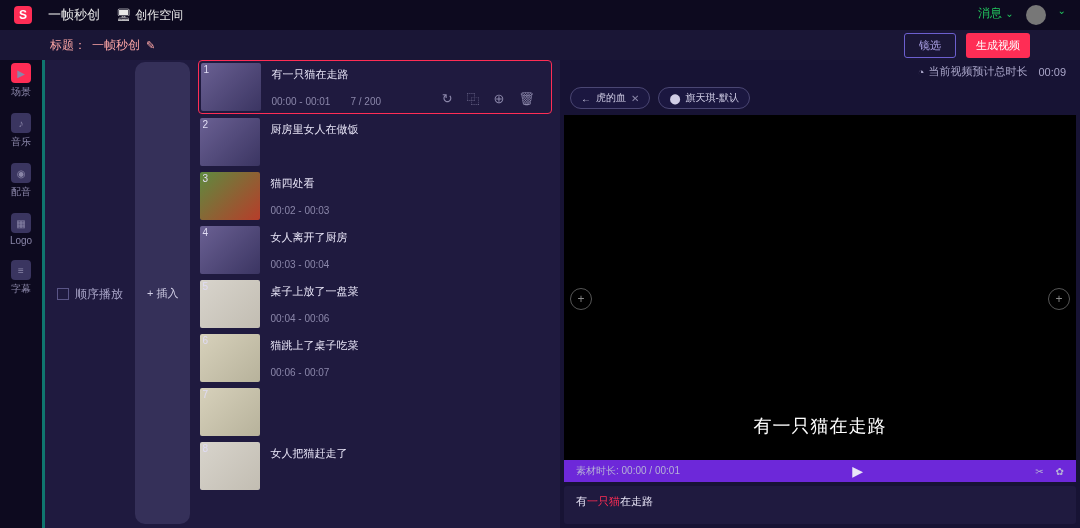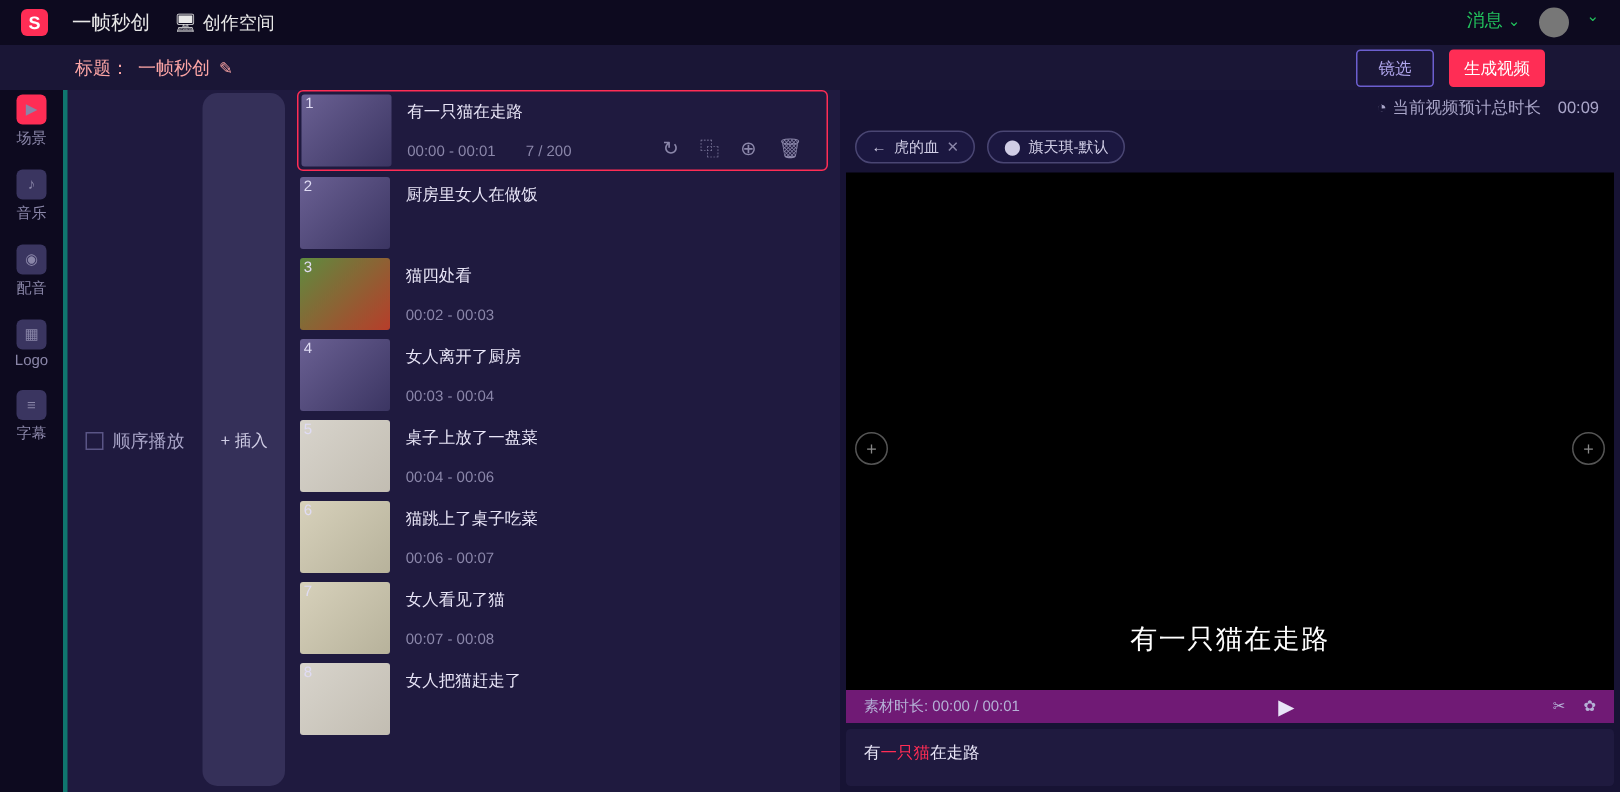--- a/index.html
+++ b/index.html
@@ -42,21 +42,21 @@
     .rightpanel { flex: 1; background: #171334; display: flex; flex-direction: column; }
     .info-row { display: flex; justify-content: flex-end; padding: 4px 14px; color: #a9a5c8; font-size: 11px; align-items: center; gap: 4px; }
     .tag-row { display: flex; gap: 8px; padding: 4px 10px 6px; }
     .tag { border: 1px solid #4a4673; background: #1b1740; color: #d0cde5; padding: 3px 10px; border-radius: 11px; font-size: 10px; display: flex; align-items: center; gap: 5px; }
     .tag .x { color: #8a86a8; cursor: pointer; }
     .preview { flex: 1; background: #000; margin: 0 4px; position: relative; display: flex; align-items: flex-end; justify-content: center; }
     .subtitle { color: #fff; font-size: 18px; padding-bottom: 22px; letter-spacing: 1px; }
     .prev-arrow { position: absolute; top: 50%; width: 22px; height: 22px; border-radius: 50%; border: 1px solid #555; display: flex; align-items: center; justify-content: center; color: #888; cursor: pointer; font-size: 12px; }
     .prev-arrow.left { left: 6px; }
     .prev-arrow.right { right: 6px; }
-    .timeline { background: #701a75; height: 22px; display: flex; align-items: center; justify-content: space-between; padding: 0 12px; color: #b5b1d6; font-size: 10px; margin: 0 4px; }
+    .timeline { background: #6d28d9; height: 22px; display: flex; align-items: center; justify-content: space-between; padding: 0 12px; color: #b5b1d6; font-size: 10px; margin: 0 4px; }
     .tl-center { flex:1; display:flex; justify-content:center; }
     .play-btn { font-size: 14px; cursor: pointer; color: #e8e5f7; }
     .tl-right { display: flex; gap: 12px; }
     .captionbar { padding: 8px 12px; background: #1f1a3f; margin: 4px; border-radius: 3px; color: #e8e5f7; font-size: 11px; min-height: 38px; }
     .hl { color: #ff2d55; }
     ::-webkit-scrollbar { width: 6px; }
     ::-webkit-scrollbar-thumb { background: #3b3562; border-radius: 3px; }
     .pencil { cursor: pointer; font-size: 11px; }
     .chev { font-size: 10px; }
   </style>
@@ -193,26 +193,20 @@
             <div class="scene-title">猫跳上了桌子吃菜</div>
             <div class="scene-meta">
               <span>00:06 - 00:07</span>
             </div>
           </div>
         </div>
         <div class="scene">
           <div class="thumb light">
             <span class="thumb-num">7</span>
           </div>
-          <div class="scene-body">
-            <div class="scene-title">女人看见了猫</div>
-            <div class="scene-meta">
-              <span>00:07 - 00:08</span>
-            </div>
-          </div>
         </div>
         <div class="scene">
           <div class="thumb people">
             <span class="thumb-num">8</span>
           </div>
           <div class="scene-body">
             <div class="scene-title">女人把猫赶走了</div>
             <div class="scene-meta">
               <span></span>
             </div>

